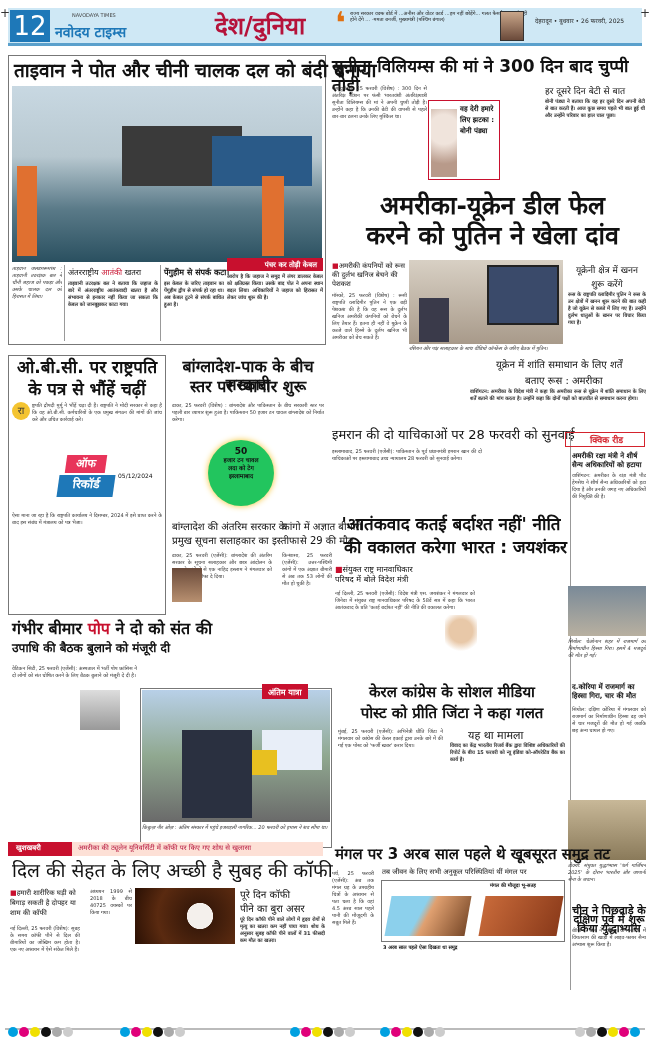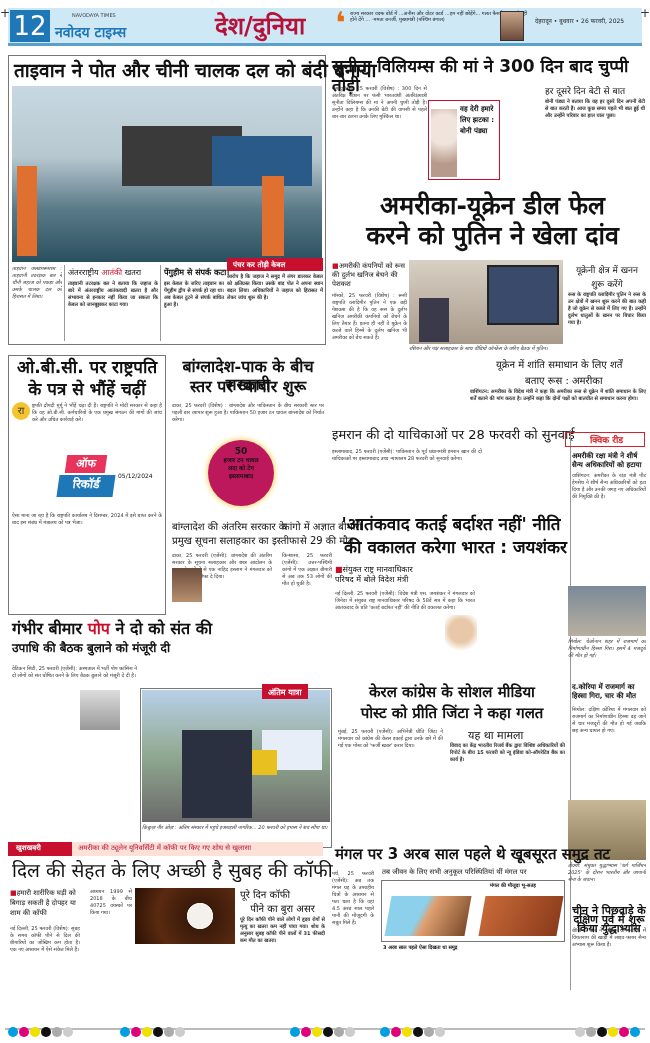--- a/index.html
+++ b/index.html
@@ -46,21 +46,21 @@
   <div style="position:absolute;left:5px;top:80px;width:20px;height:90px;background:#e07030"></div>
   <div style="position:absolute;left:250px;top:90px;width:22px;height:80px;background:#e07030"></div>
 </div>
 <div class="abs txt" style="left:12px;top:265px;width:50px;height:75px;font-style:italic">ताइवान जलडमरूमध्य : ताइवानी तटरक्षक बल ने चीनी जहाज को पकड़ा और उसके चालक दल को हिरासत में लिया।</div>
 <div class="abs sep" style="left:64px;top:265px;width:1px;height:76px"></div>
 <div class="abs" style="left:68px;top:266px;font-size:8px;font-weight:normal"><span>अंतरराष्ट्रीय </span><span style="color:#c8102e">आतंकी</span><span> खतरा</span></div>
 <div class="abs txt" style="left:68px;top:280px;width:90px;height:60px;font-weight:bold">ताइवानी तटरक्षक बल ने बताया कि जहाज के बारे में अंतरराष्ट्रीय आतंकवादी खतरा है और संभावना से इनकार नहीं किया जा सकता कि केबल को जानबूझकर काटा गया।</div>
 <div class="abs sep" style="left:160px;top:265px;width:1px;height:76px"></div>
 <div class="abs" style="left:164px;top:266px;font-size:8px;font-weight:bold">पेंगुहीम से संपर्क कटा।</div>
 <div class="abs txt" style="left:164px;top:280px;width:60px;height:60px;font-weight:bold">इस केबल के जरिए ताइवान का पेंगुहीम द्वीप से संपर्क हो रहा था। अब केबल टूटने से संपर्क बाधित हुआ है।</div>
-<div class="abs redtag" style="left:227px;top:258px;width:96px;font-size:7px;text-align:left">पंचर कर तोड़ी केबल</div>
+<div class="abs redtag" style="left:227px;top:258px;width:96px;font-size:7px;text-align:right">पंचर कर तोड़ी केबल</div>
 <div class="abs txt" style="left:227px;top:273px;width:96px;height:68px;font-weight:bold">आरोप है कि जहाज ने समुद्र में लंगर डालकर केबल को क्षतिग्रस्त किया। उसके बाद पोत ने अपना स्थान बदल लिया। अधिकारियों ने जहाज को हिरासत में लेकर जांच शुरू की है।</div>
 
 <div class="abs h1" style="left:332px;top:57px;font-size:17px">सुनीता विलियम्स की मां ने 300 दिन बाद चुप्पी तोड़ी</div>
 <div class="abs txt" style="left:332px;top:85px;width:95px;height:100px">मैसाचुसेट्स, 25 फरवरी (विशेष) : 300 दिन से अंतरिक्ष स्टेशन पर फंसी भारतवंशी अंतरिक्षयात्री सुनीता विलियम्स की मां ने अपनी चुप्पी तोड़ी है। उन्होंने कहा है कि उनकी बेटी की वापसी से पहले बार-बार टलना उनके लिए मुश्किल था।</div>
 <div class="abs box" style="left:428px;top:100px;width:72px;height:80px;border-color:#c8102e">
   <div style="position:absolute;left:2px;top:8px;width:26px;height:68px;background:radial-gradient(circle at 50% 30%,#f0e4dc 30%,#b89a8a 70%)"></div>
 </div>
 <div class="abs" style="left:460px;top:104px;width:38px;font-size:7px;font-weight:bold;line-height:11px">वह देरी हमारे लिए झटका : बोनी पंड्या</div>
 <div class="abs txt" style="left:502px;top:85px;width:40px;height:100px"></div>
 <div class="abs" style="left:545px;top:84px;font-size:9px">हर दूसरे दिन बेटी से बात</div>
@@ -90,21 +90,21 @@
 <div class="abs" style="left:58px;top:455px;width:56px;height:50px">
   <div style="position:absolute;left:8px;top:0;width:40px;height:18px;background:#e8345a;color:#fff;font-size:11px;font-weight:bold;text-align:center;transform:skew(-8deg)">ऑफ</div>
   <div style="position:absolute;left:0;top:20px;width:56px;height:22px;background:#1e78b8;color:#fff;font-size:12px;font-weight:bold;text-align:center;transform:skew(-8deg)">रिकॉर्ड</div>
 </div>
 <div class="abs" style="left:118px;top:472px;font-size:6px">05/12/2024</div>
 <div class="abs txt" style="left:12px;top:512px;width:150px;height:100px">ऐसा माना जा रहा है कि राष्ट्रपति कार्यालय ने दिसम्बर, 2024 में इसे प्राप्त करने के बाद इस संबंध में मंत्रालय को पत्र भेजा।</div>
 
 <div class="abs h1" style="left:172px;top:358px;width:152px;text-align:center;font-size:16px">बांग्लादेश-पाक के बीच सरकारी</div>
 <div class="abs h1" style="left:172px;top:378px;width:152px;text-align:center;font-size:16px">स्तर पर व्यापार शुरू</div>
 <div class="abs txt" style="left:172px;top:402px;width:152px;height:105px">ढाका, 25 फरवरी (विशेष) : बांग्लादेश और पाकिस्तान के बीच सरकारी स्तर पर पहली बार व्यापार शुरू हुआ है। पाकिस्तान 50 हजार टन चावल बांग्लादेश को निर्यात करेगा।</div>
-<div class="abs" style="left:208px;top:440px;width:66px;height:66px;border-radius:50%;background:#be185d;box-shadow:0 0 6px #f4c430;text-align:center">
+<div class="abs" style="left:208px;top:440px;width:66px;height:66px;border-radius:50%;background:#22c55e;box-shadow:0 0 6px #f4c430;text-align:center">
   <div style="font-size:9px;font-weight:bold;margin-top:6px">50</div>
   <div style="font-size:6px;font-weight:bold">हजार टन चावल</div>
   <div style="font-size:6px;font-weight:bold">लदा को टेग</div>
   <div style="font-size:6px;font-weight:bold">इस्लामाबाद</div>
 </div>
 
 <div class="abs h1" style="left:172px;top:521px;font-size:10px;font-weight:normal">बांग्लादेश की अंतरिम सरकार के</div>
 <div class="abs h1" style="left:172px;top:535px;font-size:10px;font-weight:normal">प्रमुख सूचना सलाहकार का इस्तीफा</div>
 <div class="abs txt" style="left:172px;top:552px;width:100px;height:90px">ढाका, 25 फरवरी (एजेंसी): बांग्लादेश की अंतरिम सरकार के सूचना सलाहकार और छात्र आंदोलन के प्रमुख नेताओं में से एक नाहिद इस्लाम ने मंगलवार को मंत्रिमंडल से इस्तीफा दे दिया।</div>
 <div class="abs photo" style="left:172px;top:568px;width:30px;height:34px;background:linear-gradient(#6a4a3a,#b89070)"></div>
@@ -159,21 +159,21 @@
 
 <div class="abs" style="left:8px;top:842px;width:315px;height:14px;background:#fde0d6"></div>
 <div class="abs redtag" style="left:8px;top:842px;width:64px;height:14px;font-size:7px;padding:1px 8px">खुशखबरी</div>
 <div class="abs" style="left:78px;top:843px;font-size:7px;color:#b5123a">अमरीका की ट्यूलेन यूनिवर्सिटी में कॉफी पर किए गए शोध से खुलासा</div>
 <div class="abs h1" style="left:12px;top:860px;font-size:19px;font-weight:normal">दिल की सेहत के लिए अच्छी है सुबह की कॉफी</div>
 <div class="abs" style="left:10px;top:888px;width:70px;font-size:7px;line-height:10px"><span style="color:#c8102e">■</span><span>हमारी शारीरिक घड़ी को बिगाड़ सकती है दोपहर या शाम की कॉफी</span></div>
 <div class="abs txt" style="left:10px;top:925px;width:70px;height:75px">नई दिल्ली, 25 फरवरी (विशेष): सुबह के समय कॉफी पीने से दिल की बीमारियों का जोखिम कम होता है। एक नए अध्ययन में ऐसे संकेत मिले हैं।</div>
 <div class="abs photo" style="left:135px;top:888px;width:100px;height:56px;background:radial-gradient(circle at 65% 50%,#f4f0ec 18%,#3a1a0a 19%,#5a2a10 60%,#2a1004 100%)"></div>
 <div class="abs txt" style="left:90px;top:888px;width:42px;height:115px">अध्ययन 1999 से 2018 के बीच 40725 वयस्कों पर किया गया।</div>
 <div class="abs" style="left:240px;top:887px;width:85px;font-size:10px">पूरे दिन कॉफी</div>
-<div class="abs" style="left:240px;top:901px;width:85px;text-align:center;font-size:10px">पीने का बुरा असर</div>
+<div class="abs" style="left:240px;top:901px;width:85px;font-size:10px">पीने का बुरा असर</div>
 <div class="abs txt" style="left:240px;top:916px;width:85px;height:60px;font-weight:bold">पूरे दिन कॉफी पीने वाले लोगों में हृदय रोगों से मृत्यु का खतरा कम नहीं पाया गया। शोध के अनुसार सुबह कॉफी पीने वालों में 31 फीसदी कम मौत का खतरा।</div>
 
 <div class="abs h1" style="left:335px;top:846px;font-size:15px">मंगल पर 3 अरब साल पहले थे खूबसूरत समुद्र तट</div>
 <div class="abs txt" style="left:332px;top:870px;width:42px;height:130px">पर्थ, 25 फरवरी (एजेंसी): अब तक मंगल ग्रह के उपग्रहीय चित्रों के अध्ययन से पता चला है कि वहां 4.5 अरब साल पहले पानी की मौजूदगी के सबूत मिले हैं।</div>
 <div class="abs" style="left:382px;top:867px;font-size:7px">तब जीवन के लिए सभी अनुकूल परिस्थितियां थीं मंगल पर</div>
 <div class="abs box" style="left:381px;top:880px;width:184px;height:62px">
   <div style="position:absolute;left:6px;top:15px;width:80px;height:40px;background:linear-gradient(110deg,#8cd0ec 40%,#e0a070 50%,#7a4a2a 100%);transform:skew(-10deg)"></div>
   <div style="position:absolute;left:100px;top:15px;width:78px;height:40px;background:linear-gradient(110deg,#c86a3a,#8a3a1a);transform:skew(-10deg)"></div>
 </div>
 <div class="abs" style="left:490px;top:882px;font-size:5px;font-weight:bold">मंगल की मौजूदा भू-सतह</div>

